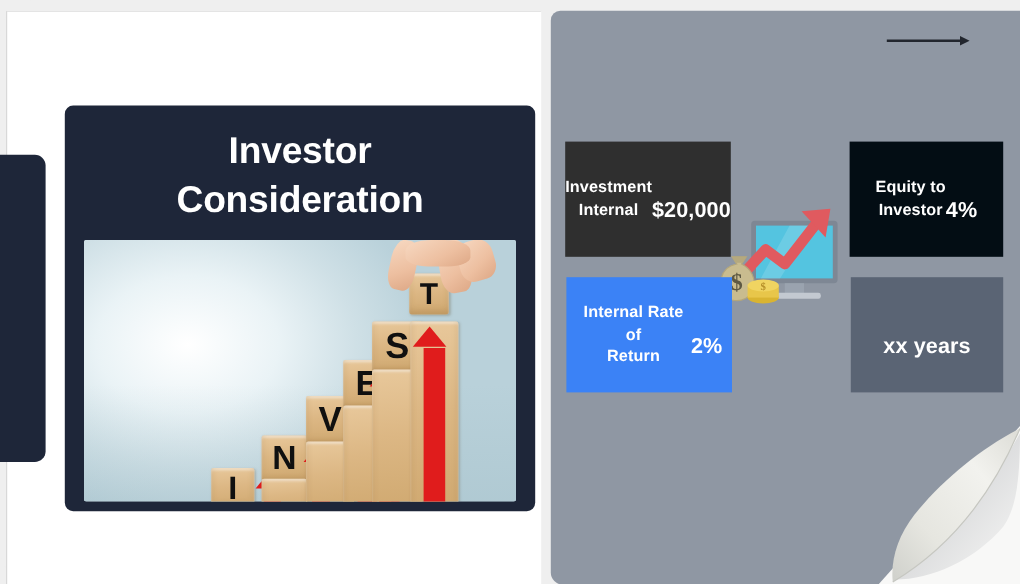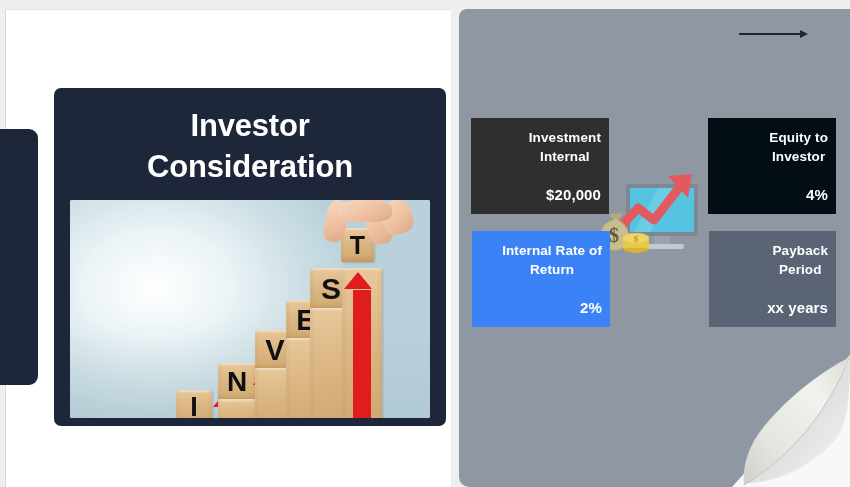--- a/index.html
+++ b/index.html
@@ -97,32 +97,32 @@
     position: absolute; left: 459px; top: 9px;
     width: 391px; height: 478px;
     background: #8f97a3;
     border-radius: 8px 0 0 10px;
     overflow: hidden;
   }
   .top-arrow { position: absolute; left: 738px; top: 26px; width: 72px; height: 16px; }
 
   .card {
     position: absolute;
-    display: flex; flex-direction: column;
-    align-items: flex-end; justify-content: center;
+    display: flex; flex-direction: row;
+    align-items: center; justify-content: center;
     text-align: center;
     color: #ffffff;
     padding: 6px 8px;
   }
   .card .c-title {
     font-size: 13.5px; font-weight: bold; line-height: 1.38;
     letter-spacing: .1px;
   }
   .card .c-value {
-    font-size: 15px; font-weight: bold; margin-top: 19px;
+    font-size: 18px; font-weight: bold; margin-top: 19px;
     letter-spacing: .1px;
   }
   .card-investment { left: 471px; top: 118px;  width: 138px; height: 96px; background: #2f2f2f; }
   .card-equity     { left: 708px; top: 118px;  width: 128px; height: 96px; background: #030d14; }
   .card-irr        { left: 472px; top: 231px;  width: 138px; height: 96px; background: #3b82f6; }
   .card-payback    { left: 709px; top: 231px;  width: 127px; height: 96px; background: #5a6474; }
 
   
   .illus { position: absolute; left: 600px; top: 172px; width: 112px; height: 96px; }
 
@@ -239,24 +239,20 @@
 
   <div class="card card-irr">
     <div class="c-title">
       <div>Internal Rate of</div>
       <div>Return</div>
     </div>
     <div class="c-value">2%</div>
   </div>
 
   <div class="card card-payback">
-    <div class="c-title">
-      <div>Payback</div>
-      <div>Period</div>
-    </div>
     <div class="c-value">xx years</div>
   </div>
 
   <svg class="curl" viewBox="0 0 118 132">
     <defs>
       <linearGradient id="curlg" x1="0" y1="1" x2="1" y2="0">
         <stop offset="0%" stop-color="#cfd0cb"></stop>
         <stop offset="30%" stop-color="#e6e6e0"></stop>
         <stop offset="70%" stop-color="#f2f2ee"></stop>
         <stop offset="100%" stop-color="#dcdcd6"></stop>

